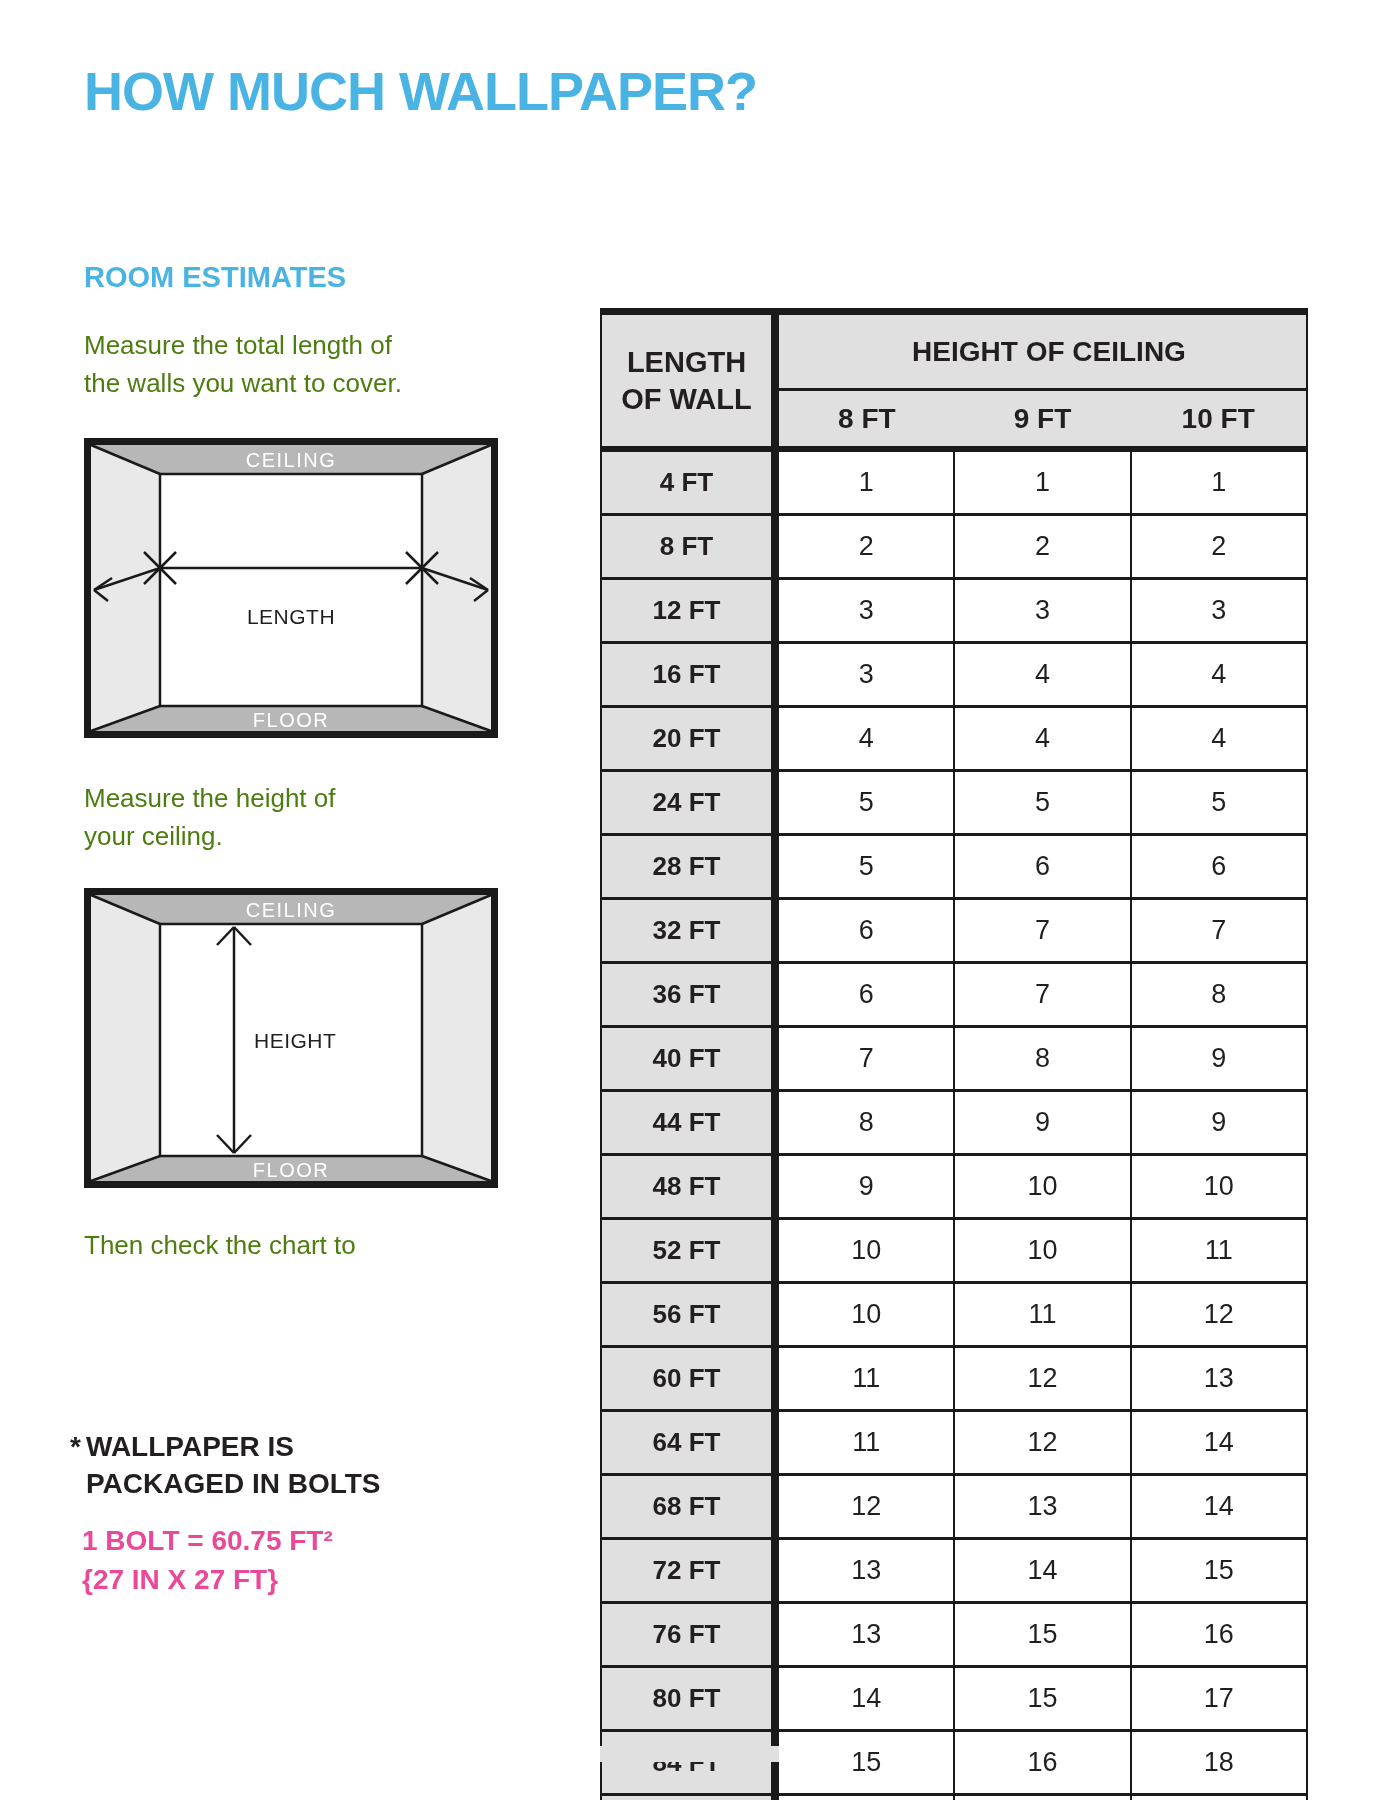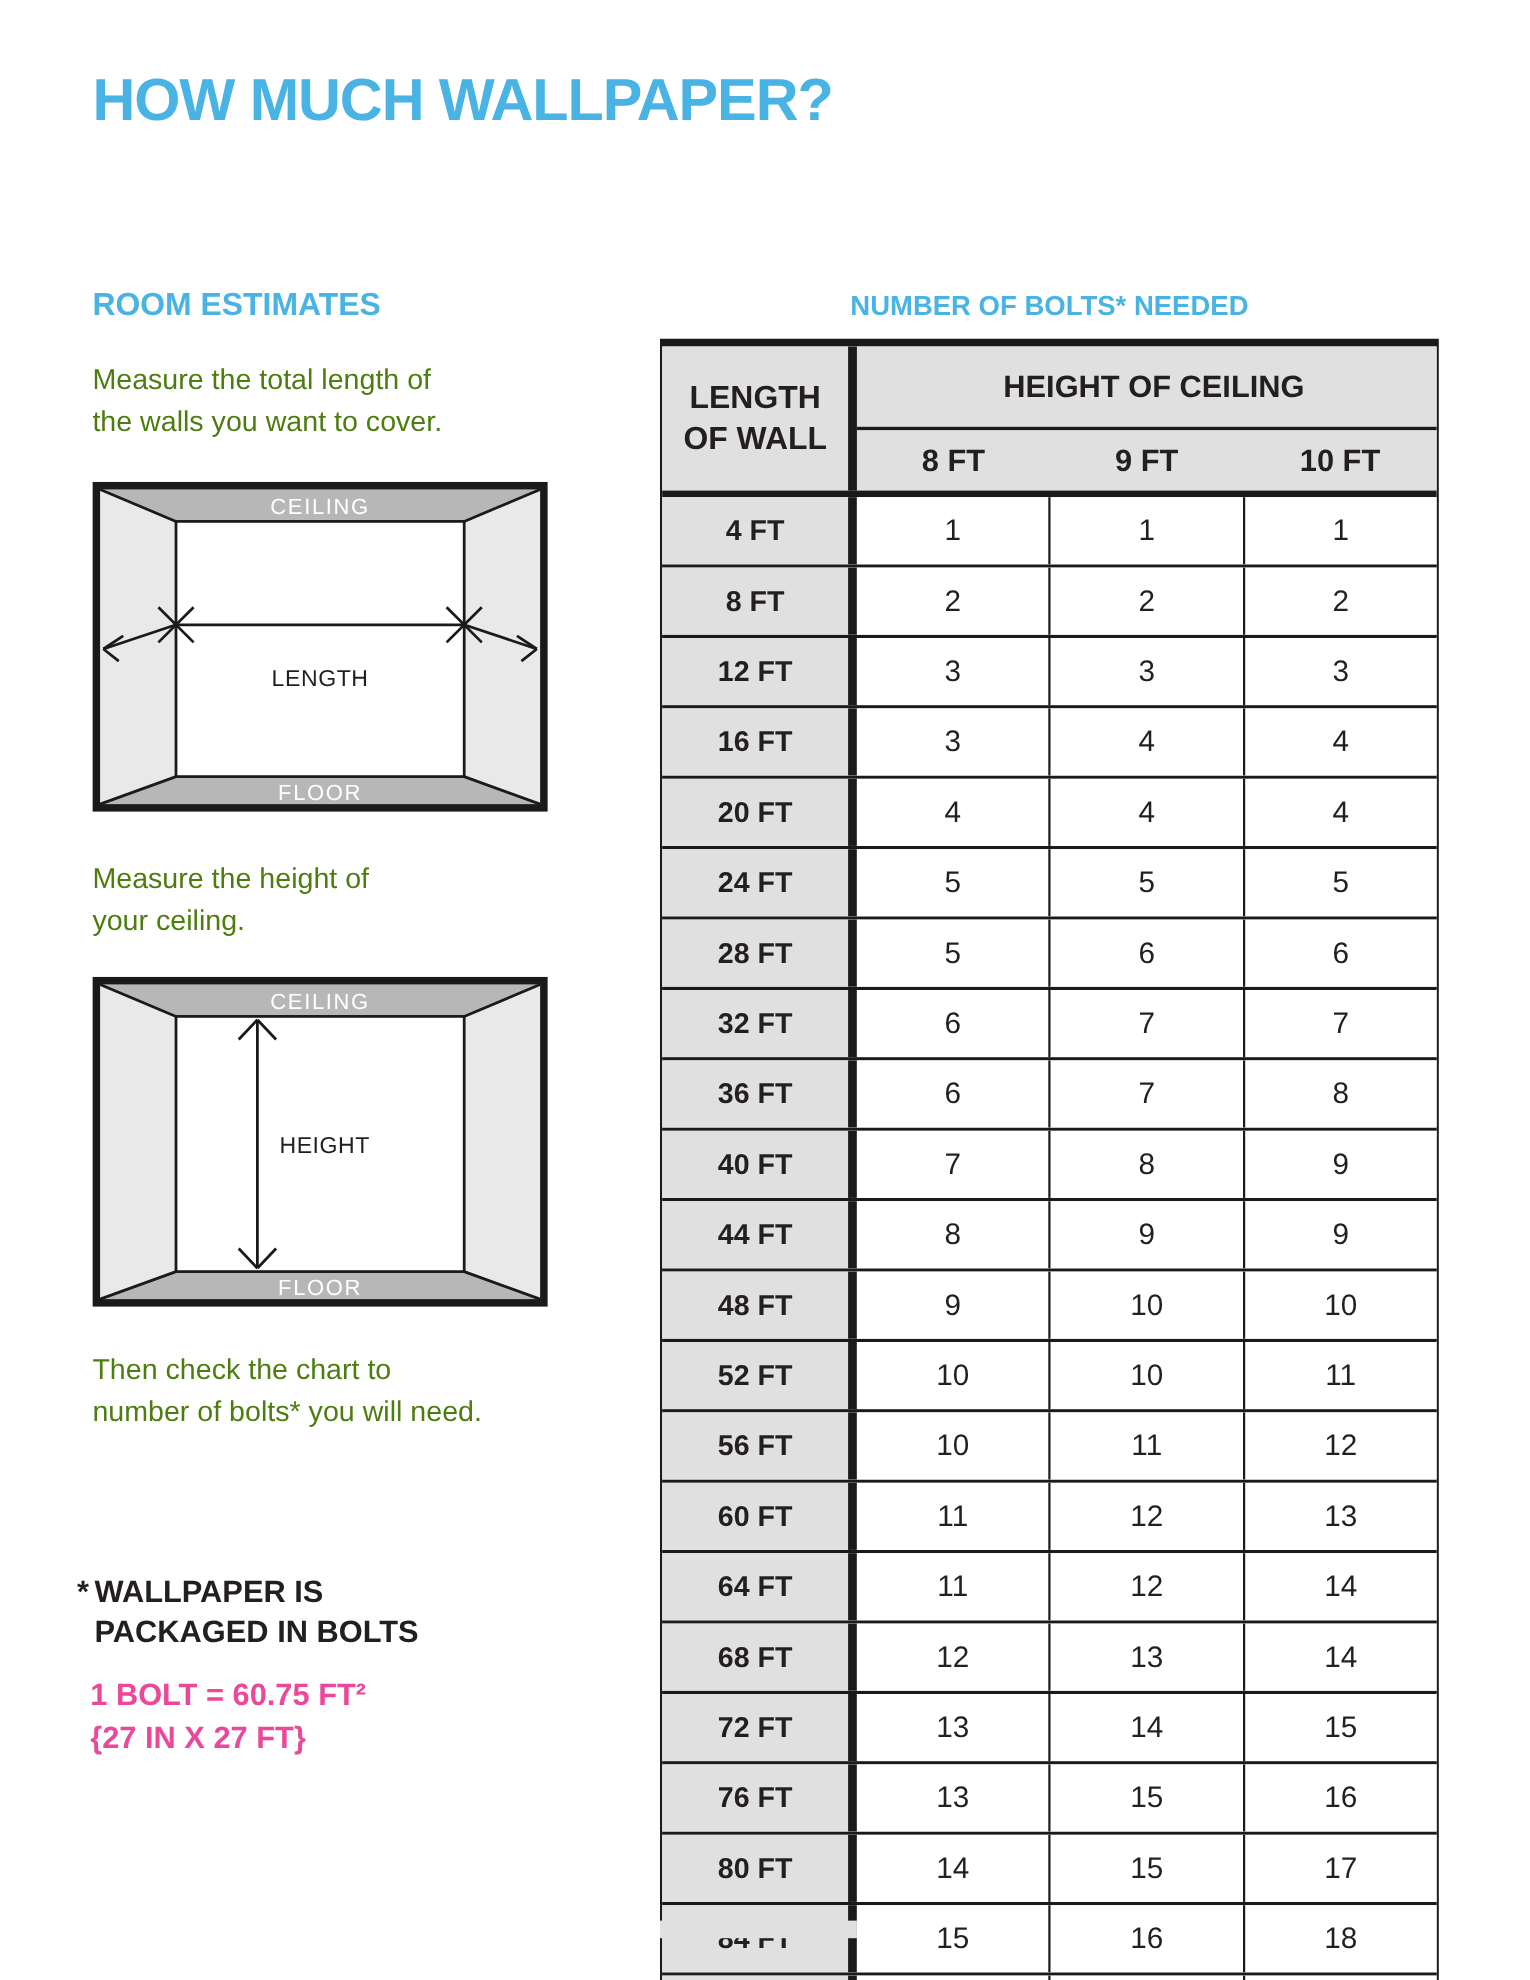--- a/index.html
+++ b/index.html
@@ -90,21 +90,20 @@
   .svg-dim-label { fill:#231f20; font-size:21px; letter-spacing:0.5px; }
 </style>
 </head>
 <body>
 
 <div class="canvas">
 
   <div class="page-title">HOW MUCH WALLPAPER?</div>
 
   <div class="section-heading">ROOM ESTIMATES</div>
-  <div class="table-heading">NUMBER OF BOLTS* NEEDED</div>
 
   <div class="para para-1">
     <span>Measure the total length of</span>
     <span>the walls you want to cover.</span>
   </div>
 
   <div class="diagram diagram-1">
     <svg width="414" height="300" viewBox="0 0 414 300">
       <g>
         <polygon points="7,7 76,36 76,268 7,293" fill="#e9e9e9"></polygon>
@@ -170,21 +169,20 @@
         <line x1="150" y1="39" x2="167" y2="57"></line>
         <line x1="150" y1="265" x2="133" y2="247"></line>
         <line x1="150" y1="265" x2="167" y2="247"></line>
       </g>
       <text class="svg-dim-label" x="170" y="160">HEIGHT</text>
     </svg>
   </div>
 
   <div class="para para-3">
     <span>Then check the chart to</span>
-    <span>number of bolts* you will need.</span>
   </div>
 
   <div class="footnote">
     <div class="fline1">
       <span class="star">*</span>
       <span>WALLPAPER IS</span>
     </div>
     <div class="fline2">PACKAGED IN BOLTS</div>
   </div>
 

